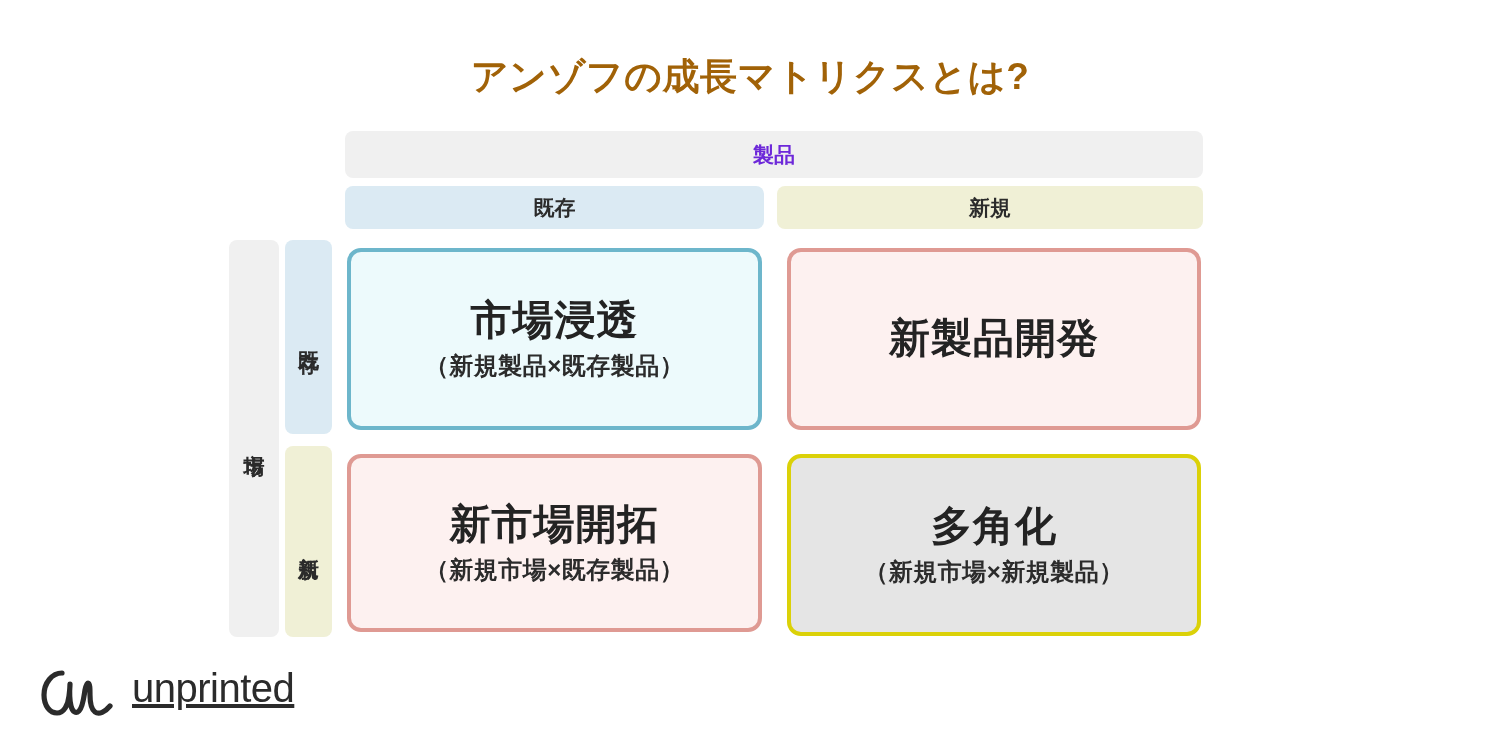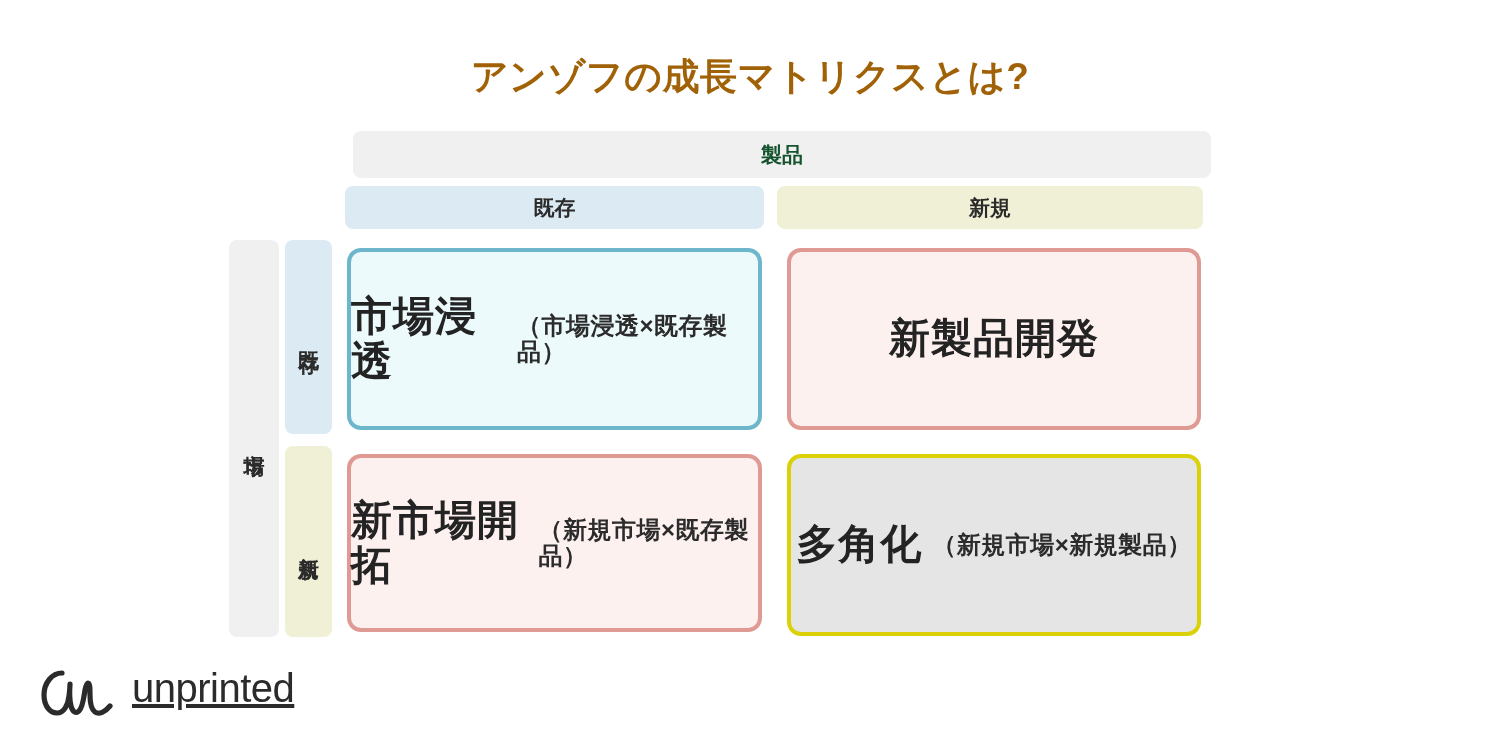--- a/index.html
+++ b/index.html
@@ -45,22 +45,21 @@
     top: 131px;
     width: 858px;
     height: 47px;
     background: #f0f0f0;
     border-radius: 8px;
     display: flex;
     align-items: center;
     justify-content: center;
     font-size: 21px;
     font-weight: bold;
-    color: #14532d;
-    margin-left: 8px;
+    color: #6d28d9;
   }
 
   .col-head {
     position: absolute;
     top: 186px;
     height: 43px;
     border-radius: 8px;
     display: flex;
     align-items: center;
     justify-content: center;
@@ -125,21 +124,21 @@
     background: #f0f0d6;
   }
 
   
   .cell {
     position: absolute;
     border-radius: 14px;
     border: 4px solid #3b82f6;
     box-sizing: border-box;
     display: flex;
-    flex-direction: row;
+    flex-direction: column;
     align-items: center;
     justify-content: center;
     gap: 10px;
   }
   .cell .cell-title {
     font-size: 41px;
     font-weight: bold;
     letter-spacing: 1px;
     color: #232323;
     line-height: 1.1;
@@ -212,21 +211,21 @@
 
   <div class="row-head existing">
     <span>既存</span>
   </div>
   <div class="row-head new">
     <span>新規</span>
   </div>
 
   <div class="cell q1">
     <div class="cell-title">市場浸透</div>
-    <div class="cell-sub">（市場浸透×既存製品）</div>
+    <div class="cell-sub">（新規製品×既存製品）</div>
   </div>
 
   <div class="cell q2">
     <div class="cell-title">新製品開発</div>
   </div>
 
   <div class="cell q3">
     <div class="cell-title">新市場開拓</div>
     <div class="cell-sub">（新規市場×既存製品）</div>
   </div>

